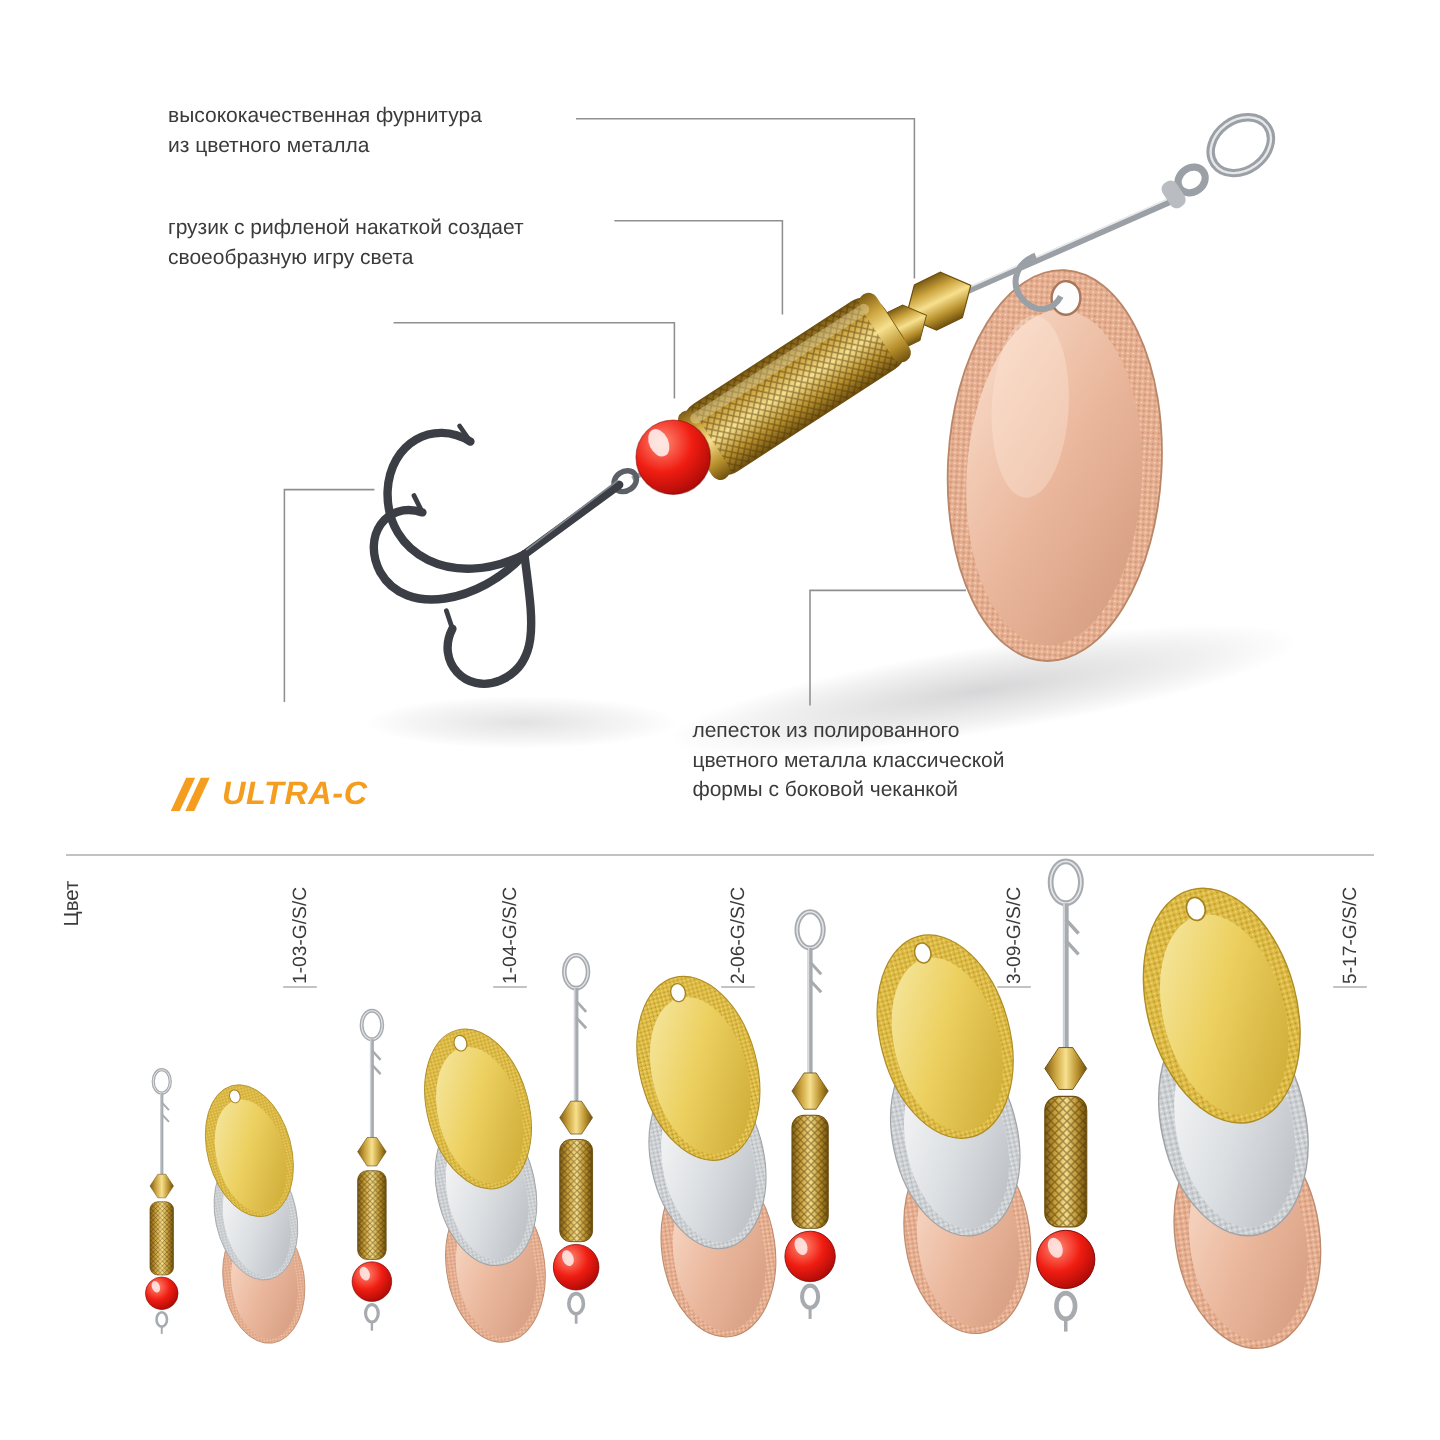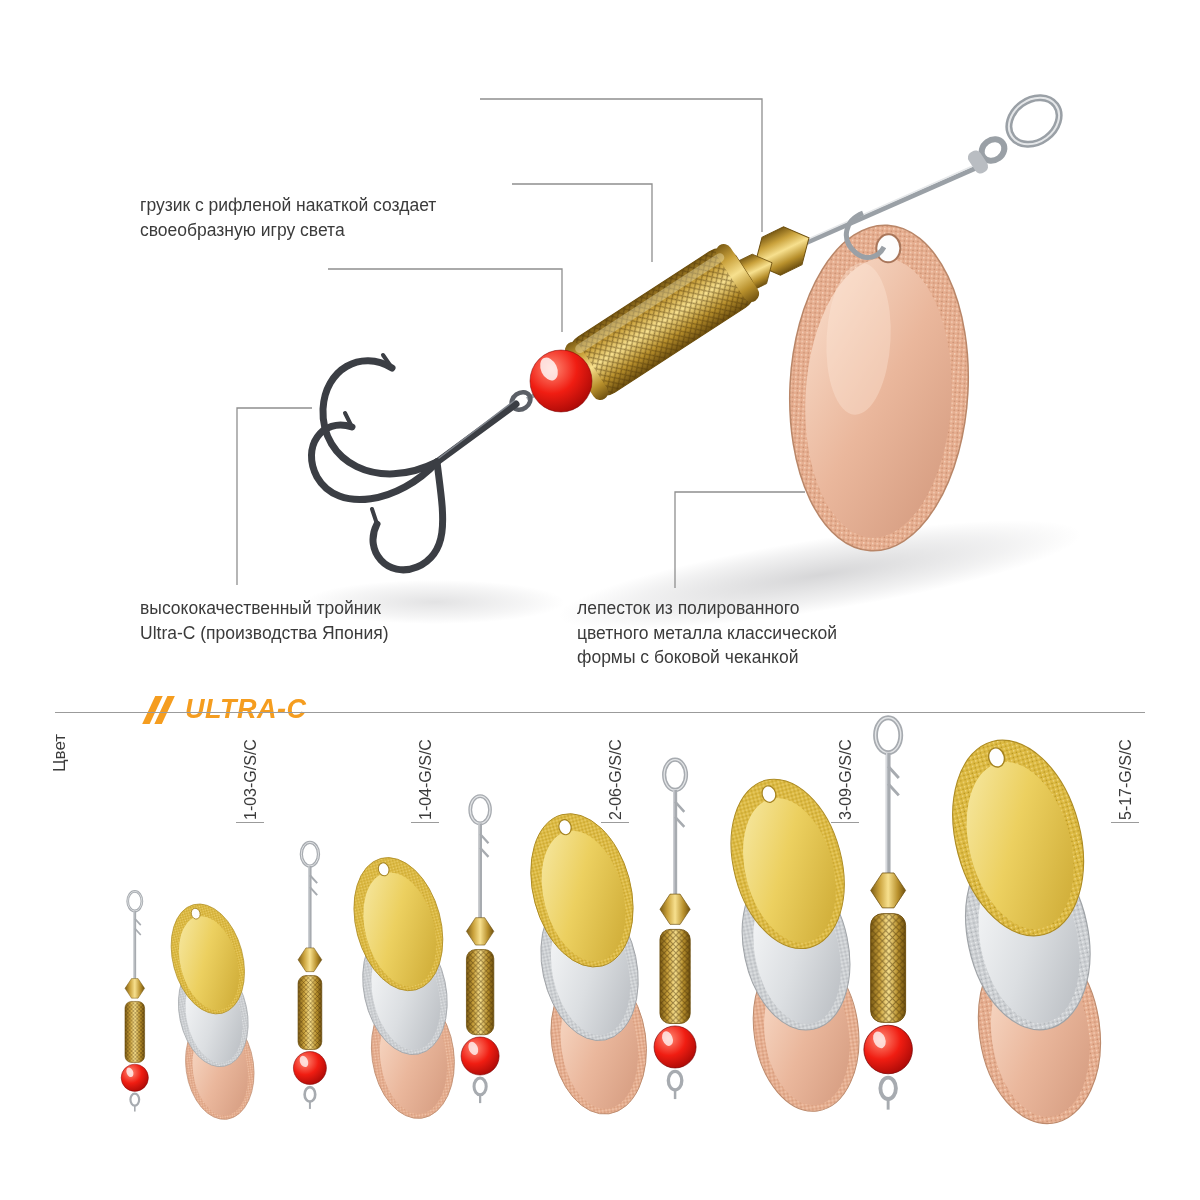--- a/index.html
+++ b/index.html
@@ -181,33 +181,33 @@
       <path d="M805,492 L675,492 L675,588"></path>
     </g>
 
     <use href="#lureSym" xlink:href="#lureSym" transform="translate(101,887) scale(0.545)"></use>
     <use href="#lureSym" xlink:href="#lureSym" transform="translate(269,837) scale(0.66)"></use>
     <use href="#lureSym" xlink:href="#lureSym" transform="translate(433,790) scale(0.76)"></use>
     <use href="#lureSym" xlink:href="#lureSym" transform="translate(623,753) scale(0.84)"></use>
     <use href="#lureSym" xlink:href="#lureSym" transform="translate(828,710) scale(0.97)"></use>
   </svg>
 
-
-  <div class="annotation" style="left:140px;top:193px;width:400px;">грузик с рифленой накаткой создает
+  <div class="annotation" style="left:140px;top:84px;width:360px;">высококачественная фурнитура
+из цветного металла</div>
+
+  <div class="annotation" style="left:140px;top:177px;width:400px;">грузик с рифленой накаткой создает
 своеобразную игру света</div>
 
 
-  <div class="annotation" style="left:140px;top:596px;width:360px;">высококачественный тройник
-Ultra-C (производства Япония)</div>
 
   <div class="annotation" style="left:577px;top:596px;width:340px;">лепесток из полированного
 цветного металла классической
 формы с боковой чеканкой</div>
 
-  <div class="logo" style="left:140px;top:646px;margin-top:48px;">
+  <div class="logo" style="left:140px;top:646px;">
     <svg width="38" height="28" viewBox="0 0 40 30">
       <polygon points="2,30 16,0 24,0 10,30" fill="#f59d1f"></polygon>
       <polygon points="15,30 29,0 37,0 23,30" fill="#f59d1f"></polygon>
     </svg>
     <span class="logo-text">ULTRA-C</span>
   </div>
 
   <div class="hr"></div>
 
   <div class="axis-label">Цвет</div>

